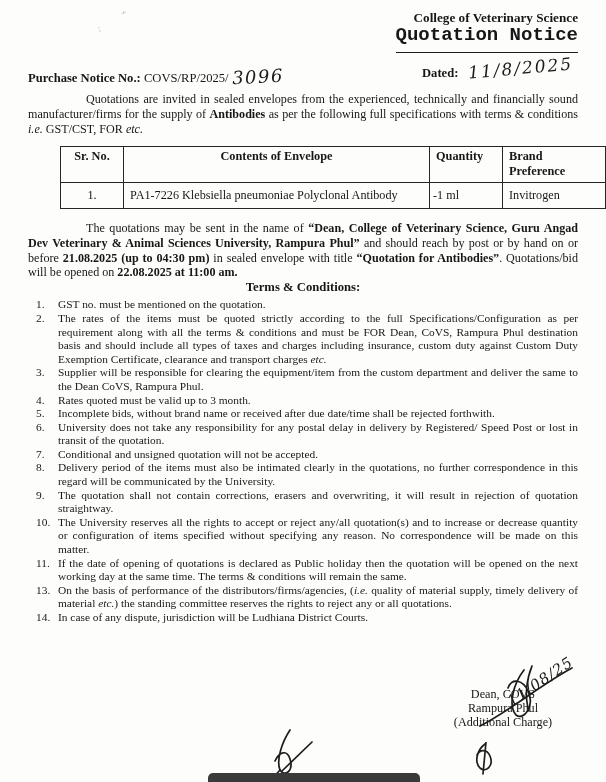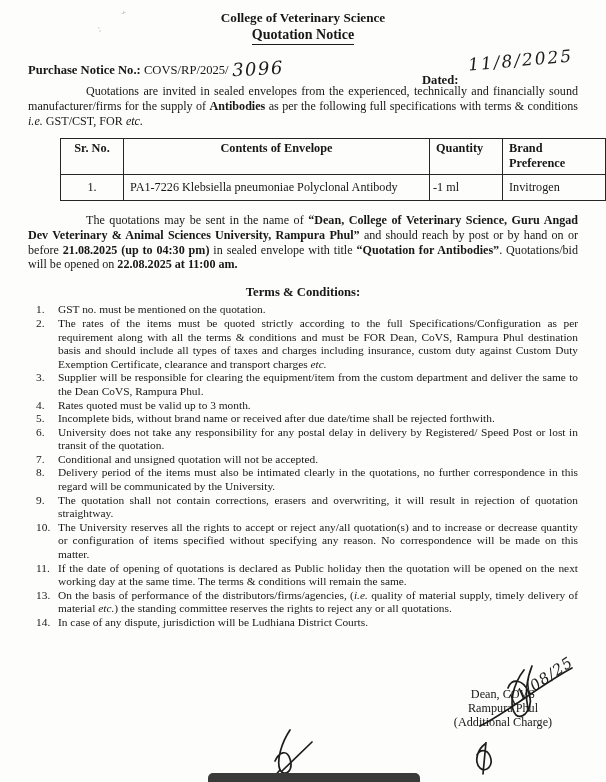--- a/index.html
+++ b/index.html
@@ -10,33 +10,33 @@
     font-family:"Liberation Serif","DejaVu Serif",serif;
     color:#171717;
     overflow:hidden;
     box-sizing:border-box;
     padding:10px 28px 0 28px;
   }
   .b{font-weight:bold;}
   .i{font-style:italic;}
 
   
-  .doc-header{text-align:center;line-height:16px;}
+  .doc-header{text-align:right;line-height:16px;}
   .doc-header .h-line{font-weight:bold;font-size:13.2px;}
-  .doc-title{display:inline-block;font-weight:bold;font-size:14px;
-    border-bottom:1.6px solid #1c1c1c;padding-bottom:1px;margin-top:1px;}
+  .doc-title{display:inline-block;font-weight:bold;font-size:19px;
+    border-bottom:1.6px solid #1c1c1c;padding-bottom:9px;margin-top:1px;font-family:Liberation Mono, monospace;}
 
   
   .notice-line{position:relative;margin-top:12px;height:22px;font-size:12.6px;}
   .purchase-label{font-weight:bold;}
   .purchase-no{font-weight:normal;}
   .hw{font-family:"DejaVu Serif","Liberation Serif",serif;font-style:italic;color:#1b1b1b;}
   .hw-purchase{display:inline-block;font-size:18px;letter-spacing:1.5px;
     transform:rotate(-3deg);position:relative;top:1px;margin-left:3px;}
-  .dated-label{position:absolute;left:394px;top:16px;font-weight:bold;}
+  .dated-label{position:absolute;left:394px;top:1px;font-weight:bold;}
   .hw-dated{position:absolute;left:440px;top:-7px;font-size:17px;letter-spacing:2px;
     transform:rotate(-5deg);}
 
   
   .para{font-size:12.1px;line-height:14.9px;text-align:justify;margin:0;}
   .para.indent{text-indent:58px;}
   .intro{margin-top:5px;}
   .dispatch{margin-top:12px;}
 
   
@@ -48,21 +48,21 @@
   table.quote th:nth-child(2){width:293px;text-align:center;}
   table.quote th:nth-child(3){width:60px;text-align:left;}
   table.quote th:nth-child(4){width:90px;text-align:left;}
   table.quote thead tr{height:36px;}
   table.quote tbody tr{height:26px;}
   table.quote td:nth-child(1){text-align:center;}
   table.quote td:nth-child(3){padding-left:3px;}
 
   
   .terms-heading{text-align:center;font-weight:bold;font-size:12.7px;
-    margin-top:13px;margin-bottom:3px;}
+    margin-top:0;margin-bottom:3px;}
   ul.terms{list-style:none;margin:0;padding:0 0 0 8px;font-size:11.4px;line-height:13.6px;}
   ul.terms li{display:flex;}
   ul.terms .num{flex:none;width:22px;}
   ul.terms .txt{flex:1;display:block;text-align:justify;}
 
   
   .sig-block{position:absolute;right:22px;top:688px;width:162px;text-align:center;
     font-size:12.2px;line-height:13.8px;}
   .hw-sigdate{position:absolute;left:514px;top:692px;font-size:15px;letter-spacing:1px;
     transform:rotate(-34deg);transform-origin:left bottom;}

